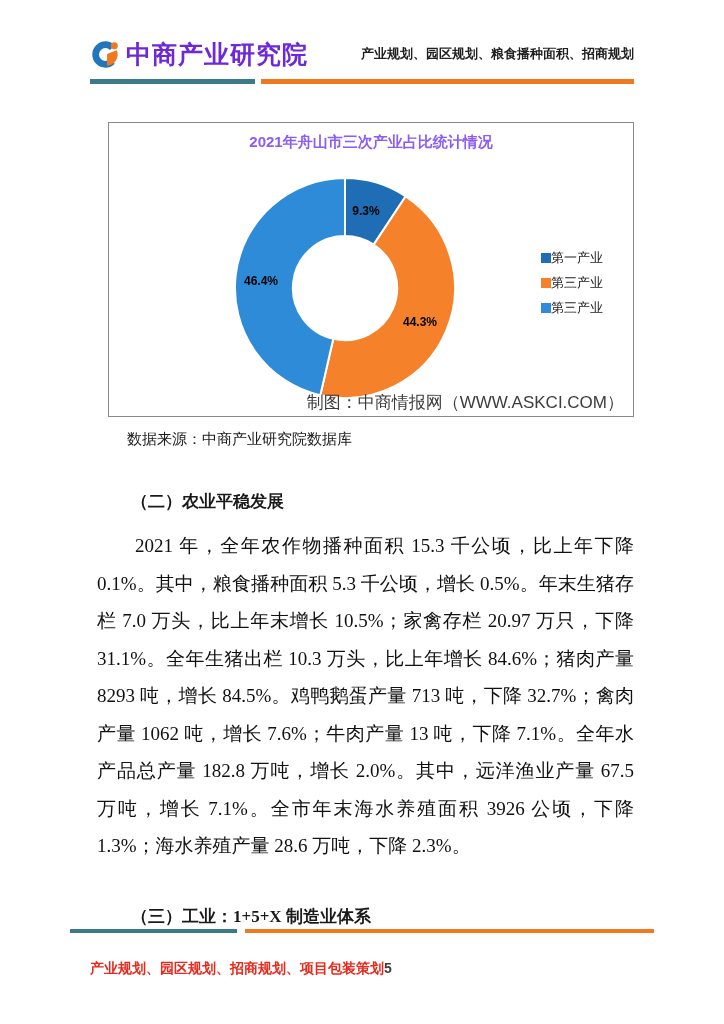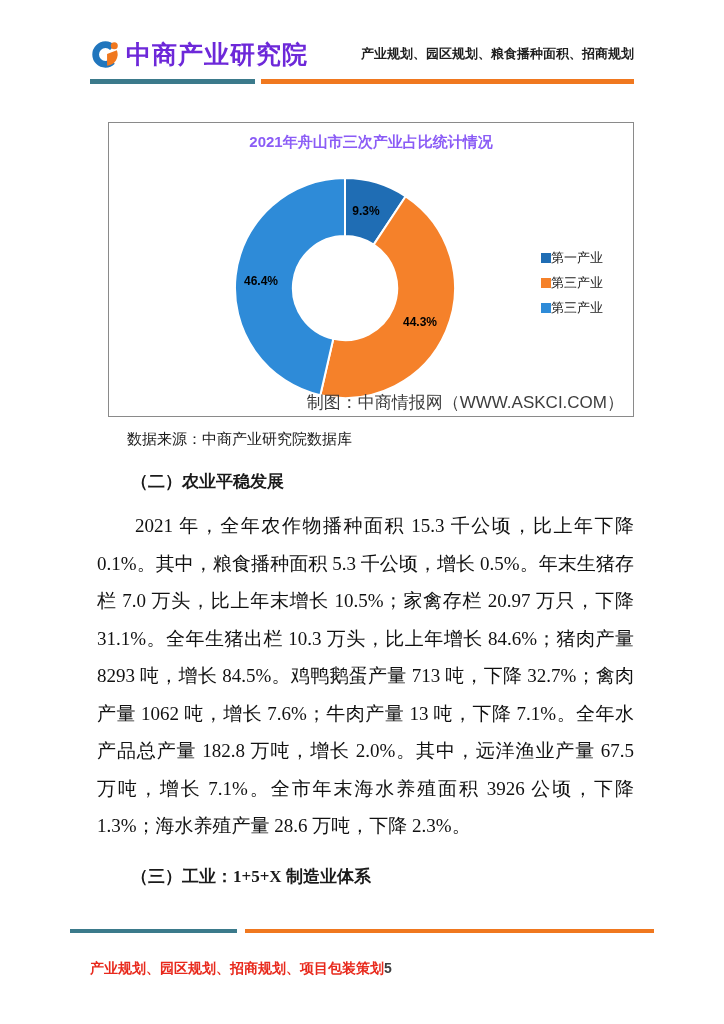--- a/index.html
+++ b/index.html
@@ -103,21 +103,21 @@
     text-indent: 2em;
     font-size: 15px;
     line-height: 22px;
     margin-top: 4px;
   }
   .section-heading {
     text-indent: 2em;
     font-weight: bold;
     font-size: 17px;
     line-height: 24px;
-    margin-top: 20px;
+    margin-top: 40px;
   }
   .body-paragraph {
     margin-top: 13px;
     font-size: 19px;
     line-height: 37.5px;
     text-align: justify;
     text-indent: 2em;
     color: #111111;
   }
   .body-paragraph.fill-last { text-align-last: justify; }

